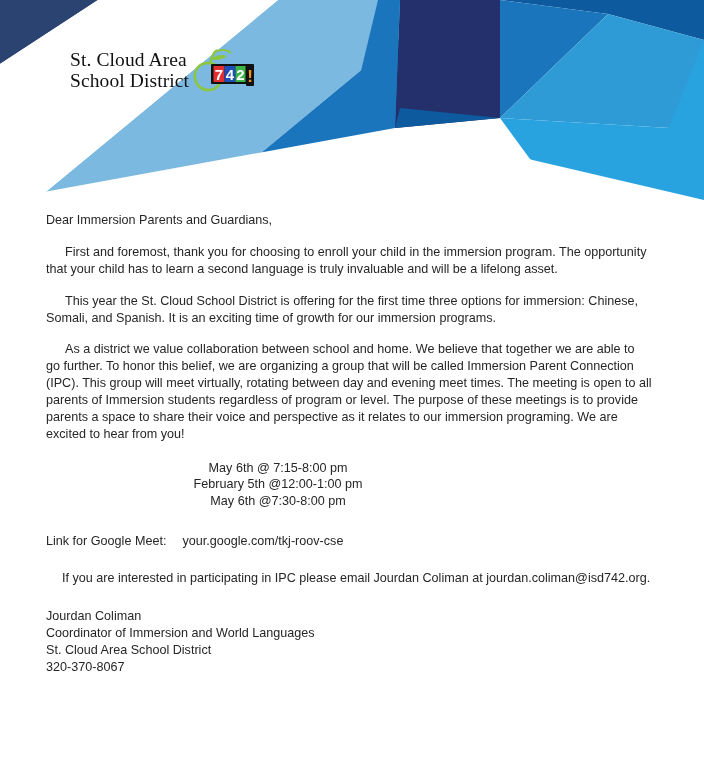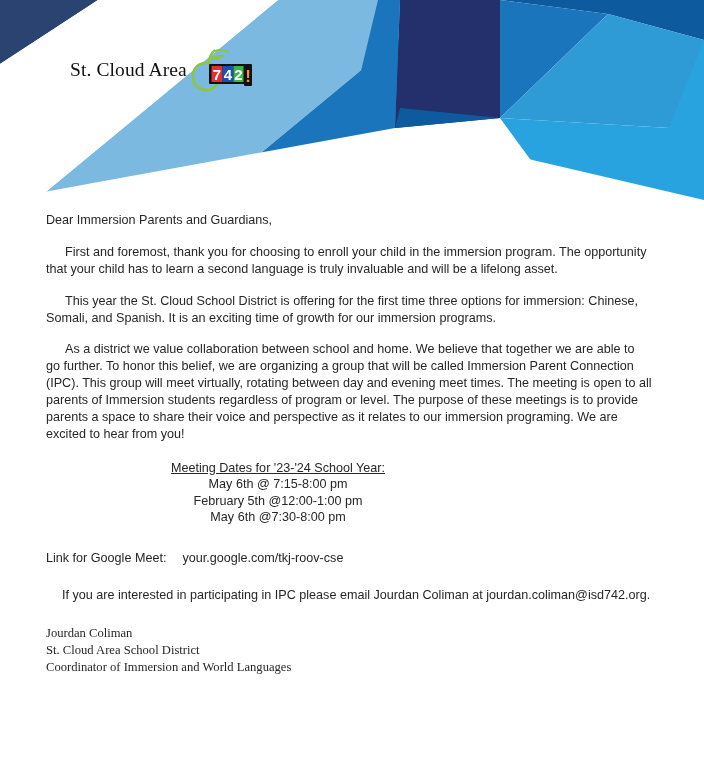--- a/index.html
+++ b/index.html
@@ -94,21 +94,20 @@
 
   .contact {
     margin: 20px 0 0 16px;
   }
   .closing {
     margin: 23px 0 0 0;
   }
   .signature {
     margin: 21px 0 0 0;
     line-height: 1.34;
-    font-family: Liberation Serif, serif;
   }
   .signature span { display: block; }
 </style>
 </head>
 <body>
 
 <div class="letterhead">
 
   <svg width="704" height="200" viewBox="0 0 704 200">
 
@@ -135,20 +134,21 @@
     <polygon points="704,40 704,200 640,200" fill="#29a3e0"></polygon>
 
     <polygon points="395,128 704,200 0,200" fill="#ffffff"></polygon>
 
     <polygon points="0,64 98,0 278,0 36,200 0,200" fill="#ffffff"></polygon>
   </svg>
 
   <div class="logo">
     <div class="logo-words">
       <div>St. Cloud Area</div>
+      <div>School District</div>
     </div>
     <div class="logo-mark">
       <svg width="66" height="46" viewBox="0 0 66 46">
 
         <path d="M17 16 C8 16 3 23 4 31 C5 39 12 44 19 43 C26 42 31 36 30 28 C29 21 25 16 17 16 Z" fill="none" stroke="#8cc63f" stroke-width="2.6"></path>
 
         <path d="M19 17 C20 11 22 6 26 3" fill="none" stroke="#8cc63f" stroke-width="2.2"></path>
         <path d="M20 12 C25 8 31 7 36 9 C31 13 25 14 20 12 Z" fill="#8cc63f"></path>
         <path d="M26 4 C31 2 37 3 40 6" fill="none" stroke="#8cc63f" stroke-width="2"></path>
 
@@ -171,32 +171,32 @@
 
 <div class="letter">
 
   <p class="salutation">Dear Immersion Parents and Guardians,</p>
 
   <p class="para">First and foremost, thank you for choosing to enroll your child in the immersion program. The opportunity that your child has to learn a second language is truly invaluable and will be a lifelong asset.</p>
   <p class="para">This year the St. Cloud School District is offering for the first time three options for immersion: Chinese, Somali, and Spanish. It is an exciting time of growth for our immersion programs.</p>
   <p class="para">As a district we value collaboration between school and home. We believe that together we are able to go further. To honor this belief, we are organizing a group that will be called Immersion Parent Connection (IPC). This group will meet virtually, rotating between day and evening meet times. The meeting is open to all parents of Immersion students regardless of program or level. The purpose of these meetings is to provide parents a space to share their voice and perspective as it relates to our immersion programing. We are excited to hear from you!</p>
 
   <div class="meetings">
-    <span class="meeting-line meetings-title">Meeting Dates for '23-'24 School Year:</span>
     <span class="meeting-line">May 6th @ 7:15-8:00 pm</span>
     <span class="meeting-line">February 5th @12:00-1:00 pm</span>
     <span class="meeting-line">May 6th @7:30-8:00 pm</span>
   </div>
 
   <p class="meet-link">
     <span>Link for Google Meet:</span><span class="url">your.google.com/tkj-roov-cse</span>
   </p>
 
   <p class="contact">If you are interested in participating in IPC please email Jourdan Coliman at jourdan.coliman@isd742.org.</p>
 
 
   <div class="signature">
     <span>Jourdan Coliman</span>
+    <span>Coordinator of Immersion and World Languages</span>
     <span>St. Cloud Area School District</span>
-    <span>Coordinator of Immersion and World Languages</span>
+    <span>320-370-8067</span>
   </div>
 
 </div>
 
 </body></html>

